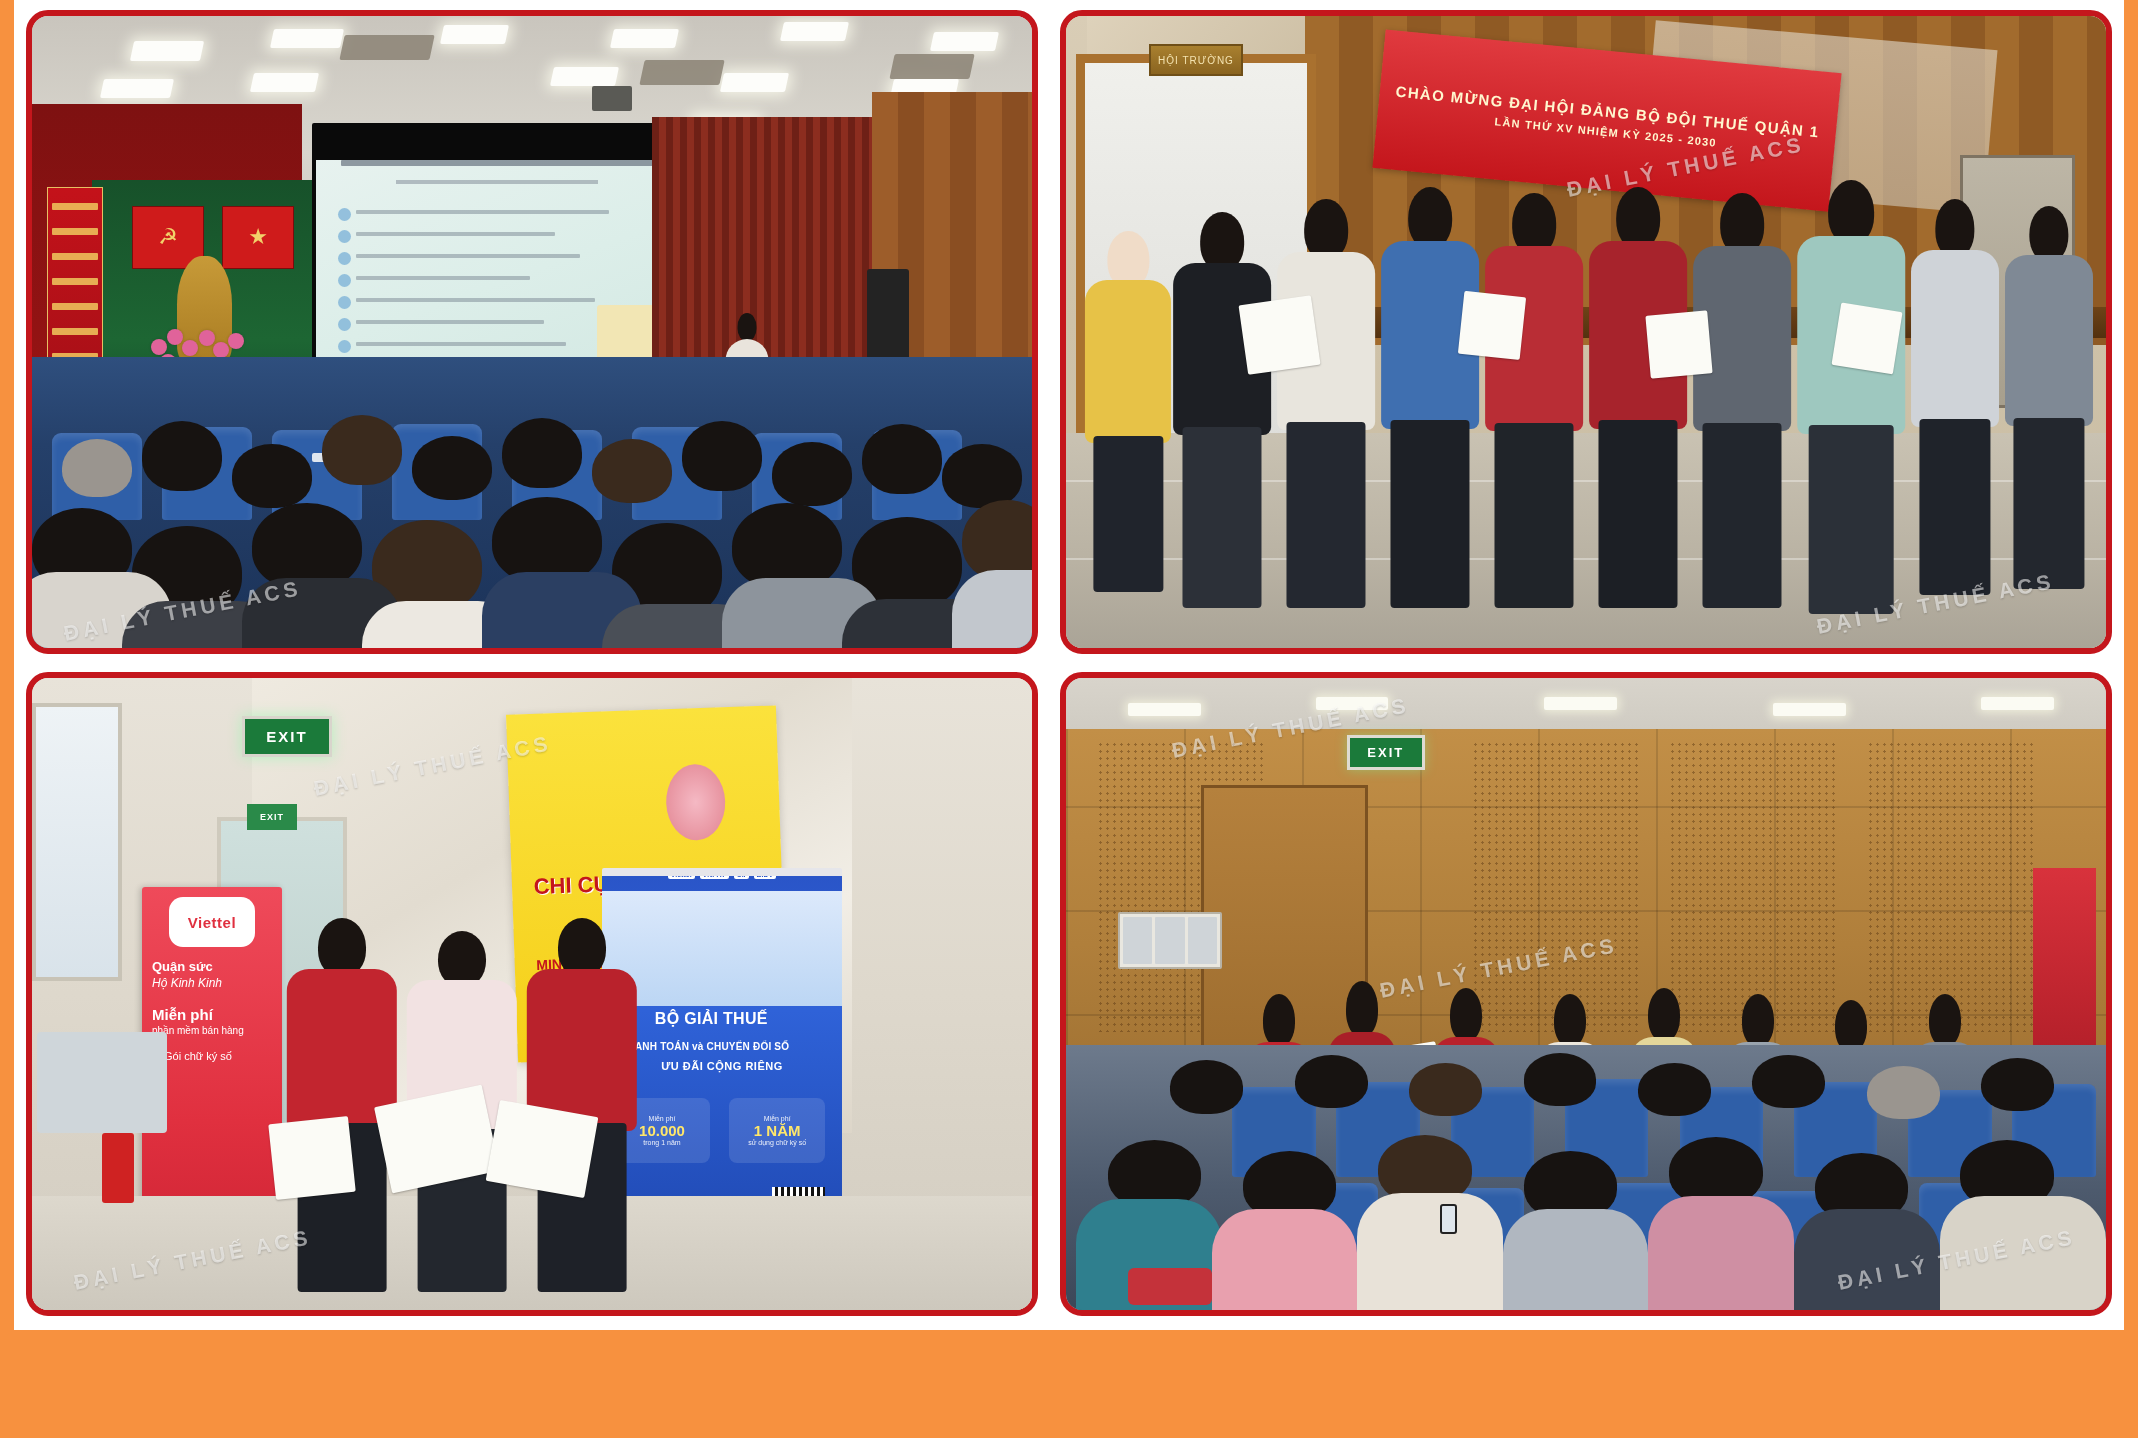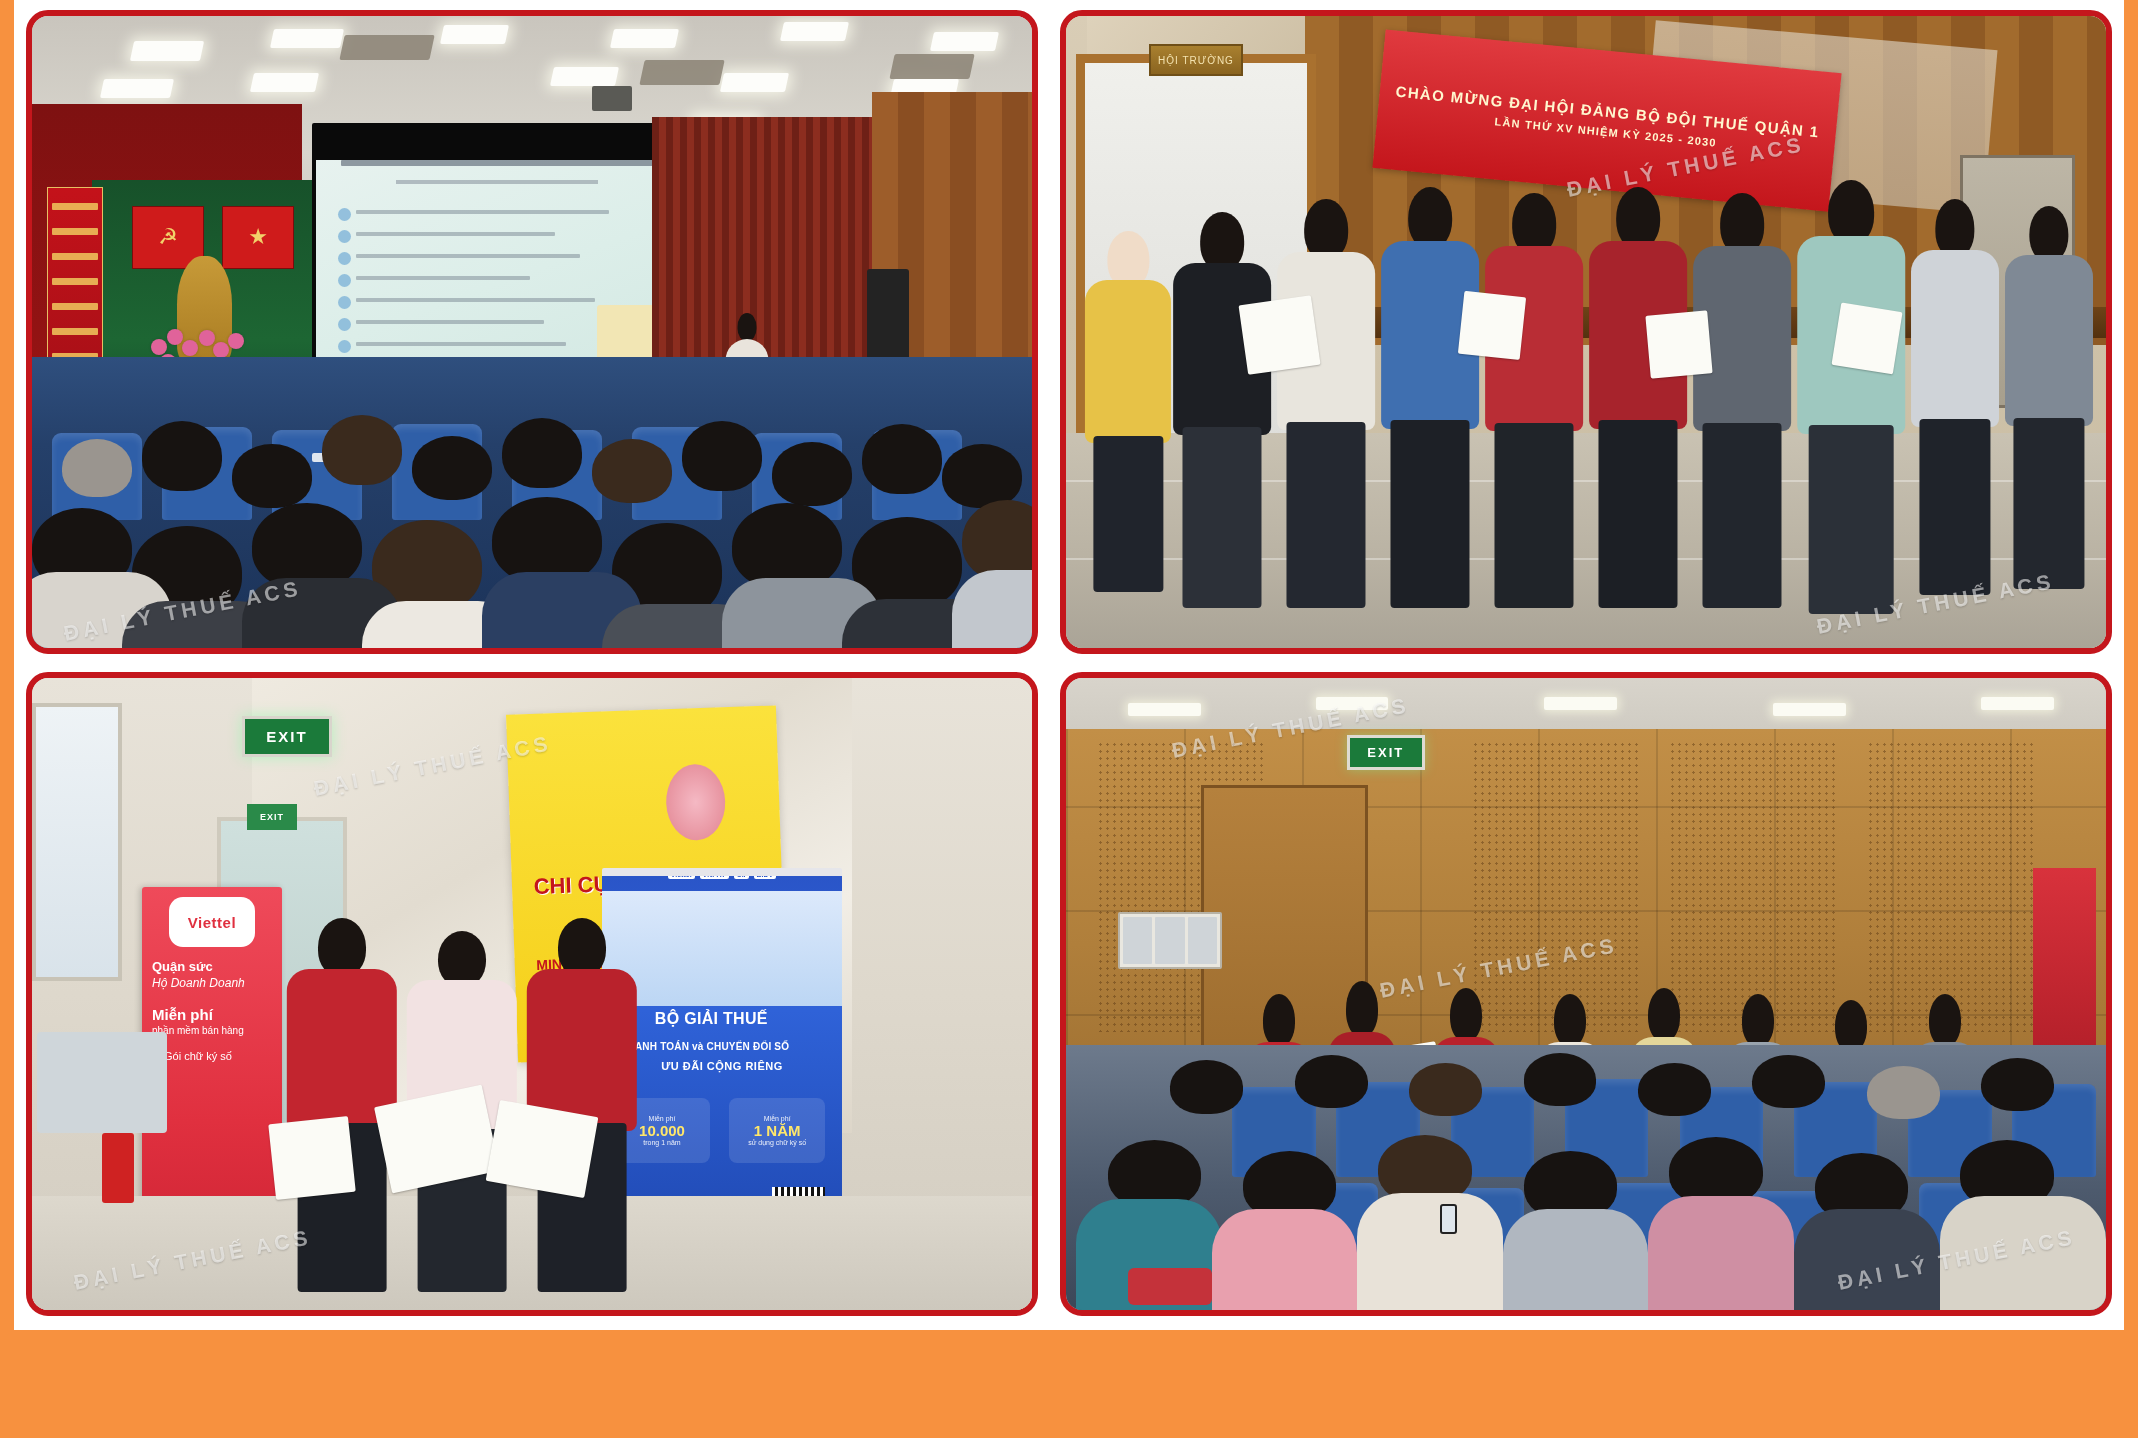--- a/index.html
+++ b/index.html
@@ -736,21 +736,21 @@
 
           <div class="p3-yellow">
             <div class="p3-ySeal"></div>
             <div class="p3-yT1">CHI CỤC</div>
             <div class="p3-yT2">MINH BẠCH</div>
           </div>
 
           <div class="p3-redStand">
             <div class="p3-rsLogo">Viettel</div>
             <div class="p3-rsT1">Quận sức</div>
-            <div class="p3-rsT2">Hộ Doanh Doanh</div>
+            <div class="p3-rsT2">Hộ Kinh Kinh</div>
             <div class="p3-rsT3">Miễn phí</div>
             <div class="p3-rsT4">phần mềm bán hàng</div>
             <div class="p3-rsT5">Gói chữ ký số</div>
             <div class="p3-plus">+</div>
           </div>
 
           <div class="p3-blueBanner">
             <div class="p3-logos">
               <span>Viettel</span>
               <span>VNPAY</span>

